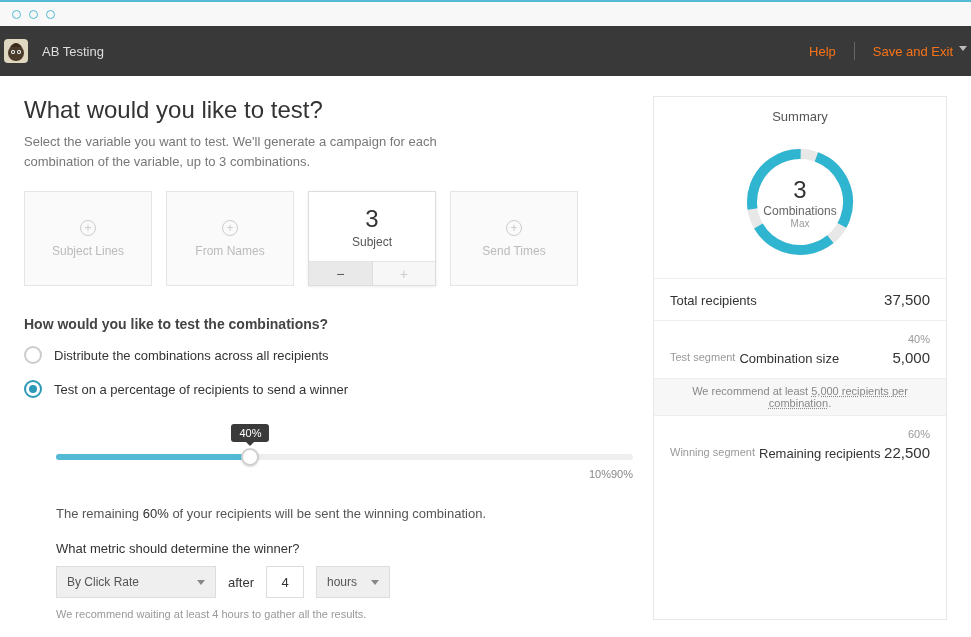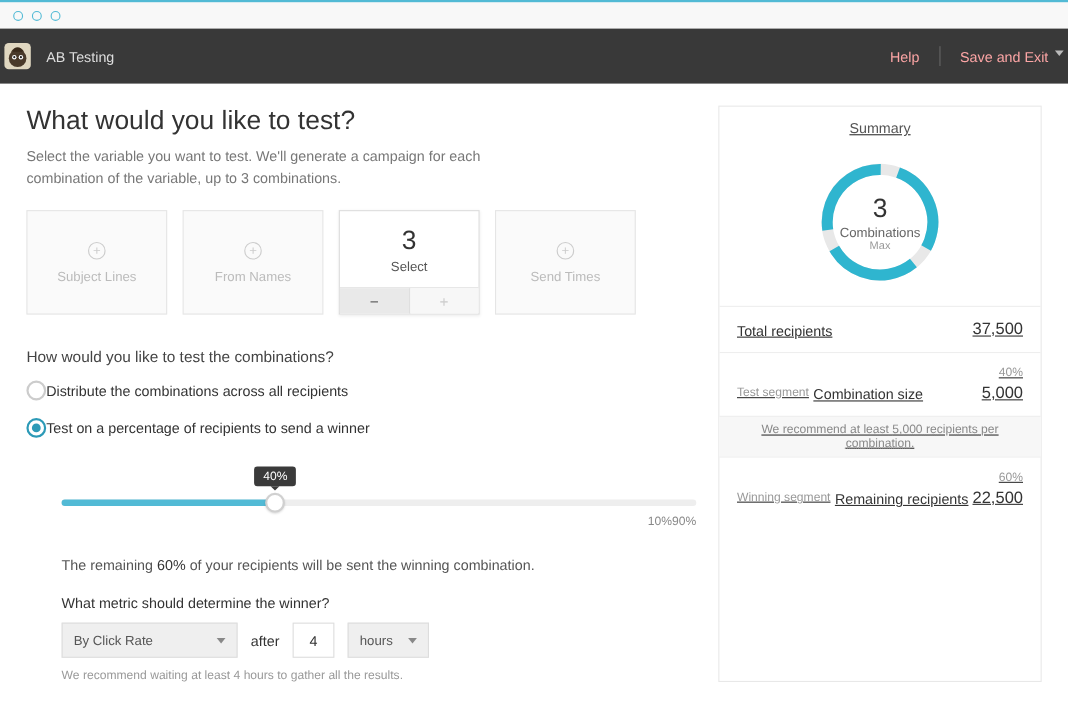--- a/index.html
+++ b/index.html
@@ -4,41 +4,41 @@
 <style>
   * { box-sizing: border-box; margin: 0; padding: 0; }
   body { font-family: -apple-system, "Helvetica Neue", Arial, sans-serif; background: #fff; color: #333; width: 971px; height: 637px; overflow: hidden; }
   .topbar { height: 26px; border-top: 2px solid #52bad5; background: #f8f8f8; display: flex; align-items: center; gap: 8px; padding-left: 12px; }
   .traffic { width: 9px; height: 9px; border: 1px solid #52bad5; border-radius: 50%; }
   .header { height: 50px; background: #393939; color: #eee; display: flex; align-items: center; padding: 0 4px; }
   .logo-wrap { display: flex; align-items: center; gap: 14px; }
   .logo { width: 24px; height: 24px; background: #e0d7c0; border-radius: 4px; position: relative; overflow: hidden; }
   .logo svg { position: absolute; top: 0; left: 0; }
   .header-title { font-size: 13px; color: #ddd; }
-  .header-right { margin-left: auto; display: flex; align-items: center; gap: 18px; font-size: 13px; color: #fca5a5; }
+  .header-right { margin-left: auto; display: flex; align-items: center; gap: 18px; font-size: 13px; color: #f97316; }
   .header-divider { width: 1px; height: 18px; background: #666; }
   .save-exit { display: flex; align-items: flex-start; gap: 6px; cursor: pointer; }
   .chev-down { width: 0; height: 0; border-left: 4px solid transparent; border-right: 4px solid transparent; border-top: 5px solid #bbb; margin-top: 2px; }
   .layout { display: flex; padding: 20px 24px 0 24px; gap: 20px; }
   .main { flex: 1; min-width: 0; }
   h1 { font-size: 24px; font-weight: 400; color: #333; margin-bottom: 8px; }
   .subtext { font-size: 13px; color: #777; line-height: 1.5; max-width: 460px; margin-bottom: 20px; }
   .cards { display: flex; gap: 14px; margin-bottom: 30px; }
   .card { width: 128px; height: 95px; border: 1px solid #e5e5e5; background: #fafafa; display: flex; flex-direction: column; align-items: center; justify-content: center; color: #bbb; cursor: pointer; }
   .card .plus-icon { width: 16px; height: 16px; border: 1px solid #ccc; border-radius: 50%; display: flex; align-items: center; justify-content: center; font-size: 12px; color: #ccc; margin-bottom: 8px; line-height: 1; }
   .card .card-label { font-size: 12px; }
   .card.active { background: #fff; border: 1px solid #ddd; box-shadow: 0 1px 3px rgba(0,0,0,0.08); position: relative; padding-bottom: 24px; }
   .card.active .num { font-size: 24px; font-weight: 400; color: #333; }
   .card.active .card-label { color: #555; margin-top: 2px; }
   .card-stepper { position: absolute; bottom: 0; left: 0; right: 0; height: 24px; display: flex; border-top: 1px solid #e5e5e5; }
   .step-btn { flex: 1; display: flex; align-items: center; justify-content: center; font-size: 14px; color: #888; cursor: pointer; }
   .step-btn.minus { background: #e9e9e9; color: #555; border-right: 1px solid #ddd; }
   .step-btn.plus { background: #f7f7f7; color: #ccc; }
-  .section-heading { font-size: 14px; color: #444; font-weight: 400; margin-bottom: 14px; }
-  .radio-row { display: flex; align-items: center; gap: 0; margin-bottom: 16px; font-size: 13px; color: #333; cursor: pointer; }
+  .section-heading { font-size: 14px; color: #444; font-weight: 700; margin-bottom: 14px; }
+  .radio-row { display: flex; align-items: center; gap: 12px; margin-bottom: 16px; font-size: 13px; color: #333; cursor: pointer; }
   .radio { width: 18px; height: 18px; border: 2px solid #ccc; border-radius: 50%; display: flex; align-items: center; justify-content: center; }
   .radio.checked { border-color: #2c9ab7; }
   .radio.checked::after { content: ""; width: 8px; height: 8px; background: #2c9ab7; border-radius: 50%; }
   .slider-wrap { padding: 14px 0 6px 32px; }
   .slider-tooltip { position: relative; height: 22px; }
   .tooltip-bubble { position: absolute; top: -4px; transform: translateX(-50%); background: #3a3a3a; color: #fff; font-size: 11px; padding: 3px 8px; border-radius: 3px; }
   .tooltip-bubble::after { content: ""; position: absolute; bottom: -4px; left: 50%; transform: translateX(-50%); border-left: 4px solid transparent; border-right: 4px solid transparent; border-top: 4px solid #3a3a3a; }
   .slider-track { position: relative; height: 6px; background: #eee; border-radius: 3px; margin-top: 4px; }
   .slider-fill { position: absolute; height: 6px; background: #52bad5; border-radius: 3px; left: 0; }
   .slider-thumb { position: absolute; width: 18px; height: 18px; background: #fff; border: 2px solid #d0d0d0; border-radius: 50%; top: 50%; transform: translate(-50%, -50%); box-shadow: 0 1px 2px rgba(0,0,0,0.15); cursor: grab; }
@@ -47,21 +47,21 @@
   .remaining-text .pct { font-weight: 400; color: #333; }
   .metric-label { font-size: 13px; color: #333; font-weight: 500; margin: 0 0 10px 32px; }
   .metric-row { display: flex; align-items: center; gap: 12px; margin-left: 32px; }
   .select { height: 32px; background: #efefef; border: 1px solid #ddd; display: flex; align-items: center; justify-content: space-between; padding: 0 10px; font-size: 12px; color: #555; cursor: pointer; }
   .select .chev { width: 0; height: 0; border-left: 4px solid transparent; border-right: 4px solid transparent; border-top: 5px solid #888; }
   .select.metric { width: 160px; }
   .after-label { font-size: 13px; color: #333; }
   .num-input { width: 38px; height: 32px; border: 1px solid #ddd; text-align: center; font-size: 13px; color: #333; }
   .select.hours { width: 74px; }
   .hint { font-size: 11px; color: #999; margin: 10px 0 0 32px; }
-  .sidebar { width: 294px; border: 1px solid #e8e8e8; text-decoration: underline; }
+  .sidebar { width: 294px; border: 1px solid #e8e8e8; }
   .side-title { text-align: center; font-size: 13px; color: #555; padding: 12px 0; font-weight: 500; }
   .donut-wrap { display: flex; justify-content: center; padding: 6px 0 16px; }
   .donut { position: relative; width: 120px; height: 120px; }
   .donut svg { transform: rotate(-70deg); }
   .donut-center { position: absolute; top: 0; left: 0; right: 0; bottom: 0; display: flex; flex-direction: column; align-items: center; justify-content: center; }
   .donut-num { font-size: 24px; color: #333; }
   .donut-lab { font-size: 12px; color: #666; }
   .donut-sub { font-size: 10px; color: #999; }
   .side-row { border-top: 1px solid #eee; padding: 12px 16px; display: flex; justify-content: space-between; align-items: flex-end; }
   .side-row .left-labels { display: flex; flex-direction: row; gap: 4px; }
@@ -114,21 +114,21 @@
       <div class="card">
         <div class="plus-icon">+</div>
         <div class="card-label">Subject Lines</div>
       </div>
       <div class="card">
         <div class="plus-icon">+</div>
         <div class="card-label">From Names</div>
       </div>
       <div class="card active">
         <div class="num">3</div>
-        <div class="card-label">Select</div>
+        <div class="card-label">Subject</div>
         <div class="card-stepper">
           <div class="step-btn minus">−</div>
           <div class="step-btn plus">+</div>
         </div>
       </div>
       <div class="card">
         <div class="plus-icon">+</div>
         <div class="card-label">Send Times</div>
       </div>
     </div>

